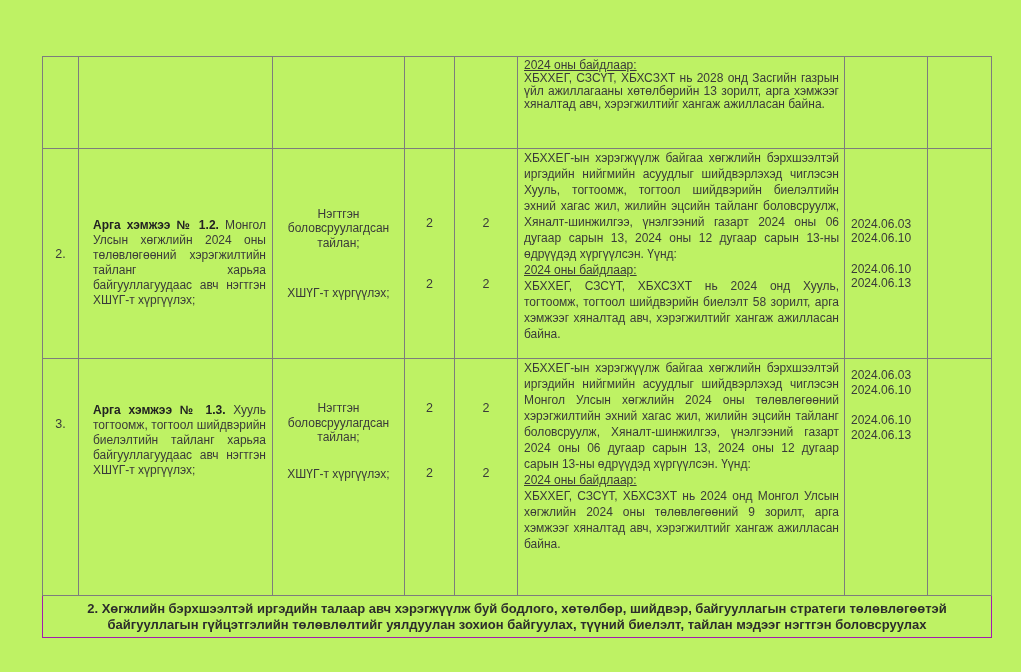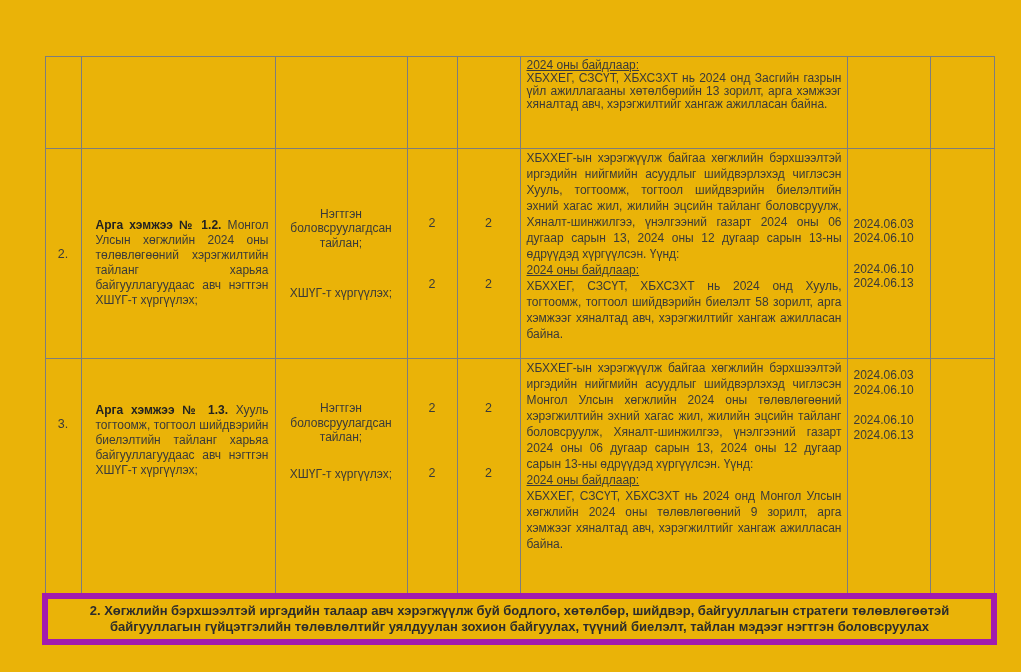--- a/index.html
+++ b/index.html
@@ -1,19 +1,19 @@
 <!DOCTYPE html>
 <html><head>
 <meta charset="utf-8">
 <style>
   * { margin:0; padding:0; box-sizing:border-box; }
   html,body { background:#e8e8e8; }
   .page {
     position:relative; width:1021px; height:672px;
-    background:#eab308; overflow:hidden;
+    background:#bef264; overflow:hidden;
     font-family:"Liberation Sans", sans-serif;
     color:#3a3a3a;
   }
   table.doc-table {
     position:absolute; left:42px; top:56px; width:950px;
     border-collapse:collapse; table-layout:fixed;
     font-size:12px;
   }
   td {
     border:1px solid #7d7d7d;
@@ -43,21 +43,21 @@
   tr.row3 td.top { vertical-align:top; }
   tr.row3 td.c-index { padding-top:58px; }
   tr.row3 td.c-desc  { padding-top:44px; }
   tr.row3 td.c-output .stack, tr.row3 td.c-qty .stack { justify-content:flex-start; padding-top:42px; }
   tr.row3 td.c-dates { vertical-align:top; padding-top:9px; }
   
   tr.row2 td.c-desc { padding-top:22px; }
   td.c-footer {
     text-align:center; font-weight:bold; color:#2c2c2c;
     font-size:13px; line-height:16px; padding:4px 10px;
-    border:6px solid #a21caf;
+    border:1px solid #a21caf;
   }
   .empty { }
 </style>
 </head>
 <body>
 
 <div class="page">
   <table class="doc-table">
     <colgroup>
       <col style="width:36px">
@@ -72,21 +72,21 @@
 
     <tbody>
         <tr style="height:92px">
       <td class="empty"></td>
       <td class="empty"></td>
       <td class="empty"></td>
       <td class="empty"></td>
       <td class="empty"></td>
       <td class="c-result c-result-cont">
         <div class="u-head">2024 оны байдлаар:</div>
-        <div class="para">ХБХХЕГ, СЗСҮТ, ХБХСЗХТ нь 2024 онд Засгийн газрын үйл ажиллагааны хөтөлбөрийн 13 зорилт, арга хэмжээг хяналтад авч, хэрэгжилтийг хангаж ажилласан байна.</div>
+        <div class="para">ХБХХЕГ, СЗСҮТ, ХБХСЗХТ нь 2028 онд Засгийн газрын үйл ажиллагааны хөтөлбөрийн 13 зорилт, арга хэмжээг хяналтад авч, хэрэгжилтийг хангаж ажилласан байна.</div>
       </td>
       <td class="empty"></td>
       <td class="empty"></td>
     </tr>
 
     <tr class="row2" style="height:210px">
       <td class="c-index">2.</td>
       <td class="c-desc">
         <div class="para"><b>Арга хэмжээ № 1.2.</b> <span>Монгол Улсын хөгжлийн 2024 оны төлөвлөгөөний хэрэгжилтийн тайланг харьяа байгууллагуудаас авч нэгтгэн ХШҮГ-т хүргүүлэх;</span></div>
       </td>

